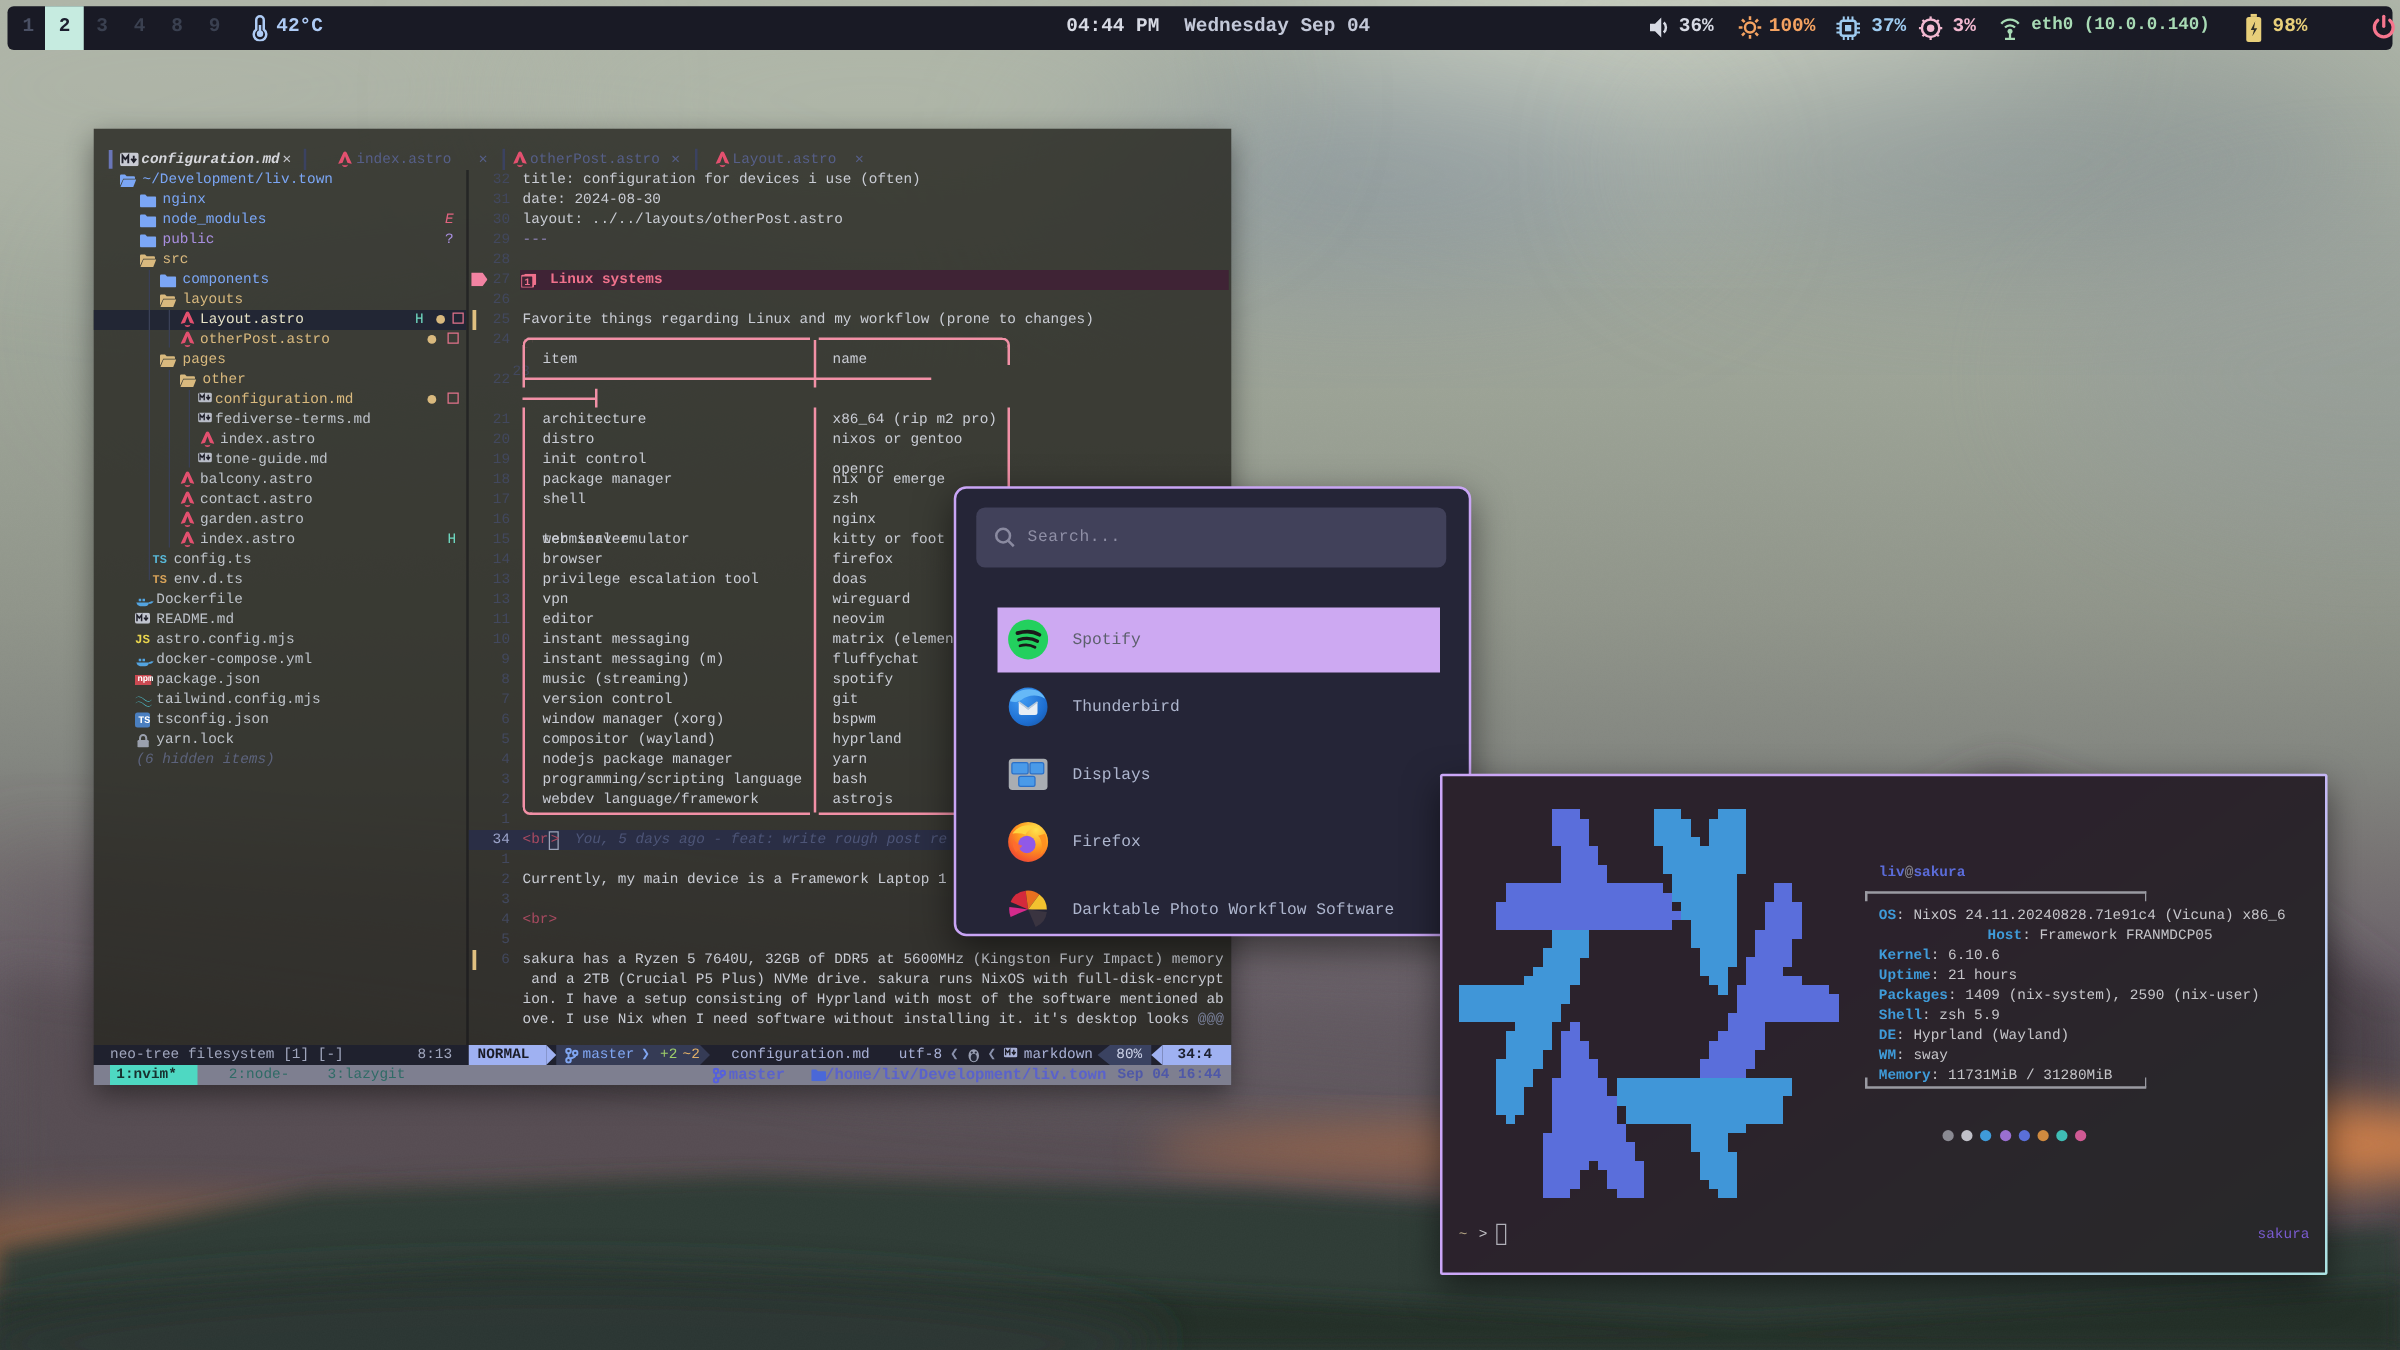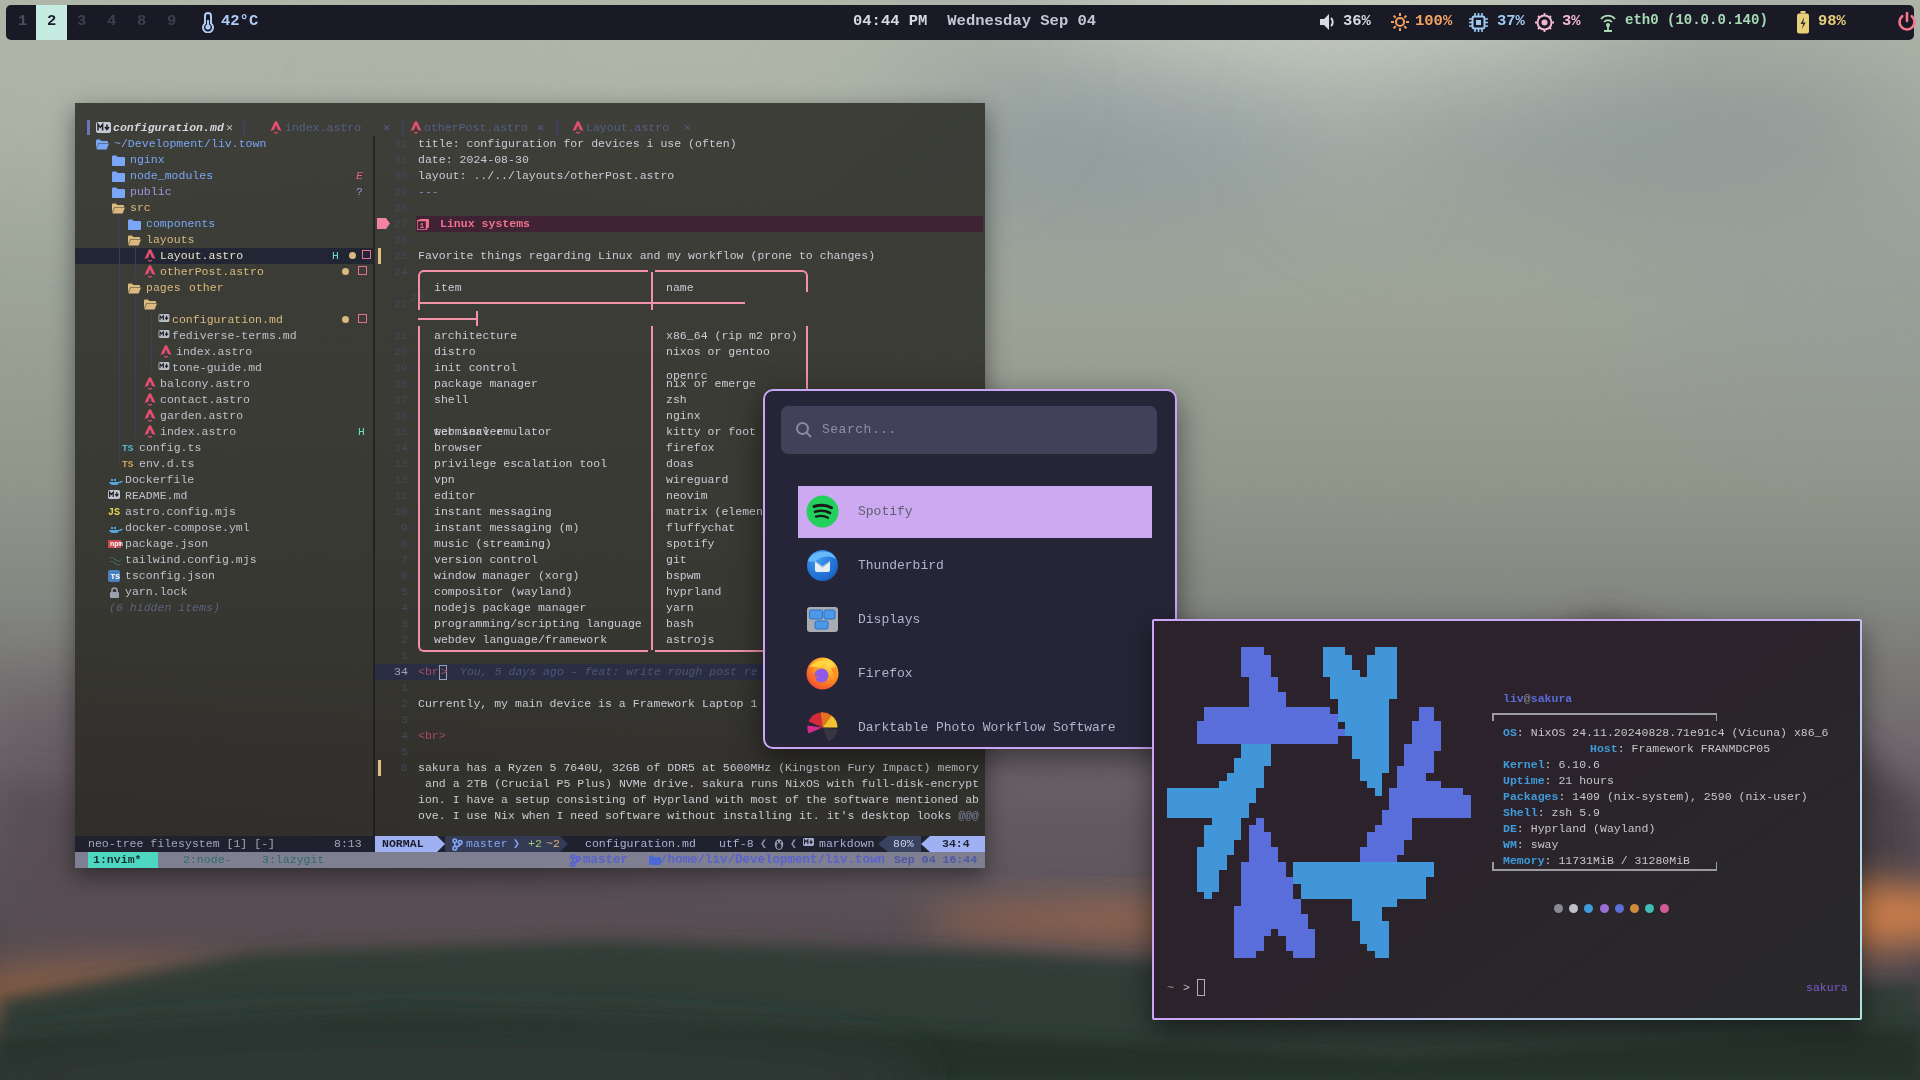--- a/index.html
+++ b/index.html
@@ -213,21 +213,21 @@
 <div class="abs" style="left:358px;top:266px;width:9px;height:9px;border:1.5px solid #e3738c;"></div>
 <svg class="abs" style="left:128px;top:283px" width="13" height="11" viewBox="0 0 13 11">
     <path d="M0 1.5 a1 1 0 0 1 1-1 h3 l1.4 1.5 H11 a1 1 0 0 1 1 1 V4 H2.6 L0 9.5 Z" fill="#d9b97e"></path>
     <path d="M2.8 4.6 H13 L10.6 10.5 H0.4 Z" fill="#d9b97e"></path>
   </svg>
 <div class="r" style="left:146px;top:280px;color:#d9b97e;font-weight:400;font-style:normal;letter-spacing:0.025px;">pages</div>
 <svg class="abs" style="left:144px;top:299px" width="13" height="11" viewBox="0 0 13 11">
     <path d="M0 1.5 a1 1 0 0 1 1-1 h3 l1.4 1.5 H11 a1 1 0 0 1 1 1 V4 H2.6 L0 9.5 Z" fill="#d9b97e"></path>
     <path d="M2.8 4.6 H13 L10.6 10.5 H0.4 Z" fill="#d9b97e"></path>
   </svg>
-<div class="r" style="left:162px;top:280px;color:#d9b97e;font-weight:400;font-style:normal;letter-spacing:0.025px;margin-left:27px;">other</div>
+<div class="r" style="left:162px;top:296px;color:#d9b97e;font-weight:400;font-style:normal;letter-spacing:0.025px;">other</div>
 <svg class="abs" style="left:158px;top:314px;opacity:1" width="12" height="8" viewBox="0 0 15 11">
 <rect width="15" height="11" rx="2" fill="#b8bcc6"></rect>
 <path d="M2 8.5 V2.5 L4.3 5.4 L6.6 2.5 V8.5" stroke="#1e1e28" stroke-width="1.5" fill="none"></path>
 <path d="M11 2.5 v4 M9 5 l2 2.5 2-2.5" stroke="#1e1e28" stroke-width="1.5" fill="none"></path>
   </svg>
 <div class="r" style="left:172px;top:312px;color:#d9b97e;font-weight:400;font-style:normal;letter-spacing:0.025px;">configuration.md</div>
 <div class="abs" style="left:342px;top:316px;width:7px;height:7px;border-radius:50%;background:#d9b97e;"></div>
 <div class="abs" style="left:358px;top:314px;width:9px;height:9px;border:1.5px solid #e3738c;"></div>
 <svg class="abs" style="left:158px;top:330px;opacity:1" width="12" height="8" viewBox="0 0 15 11">
 <rect width="15" height="11" rx="2" fill="#b8bcc6"></rect>

